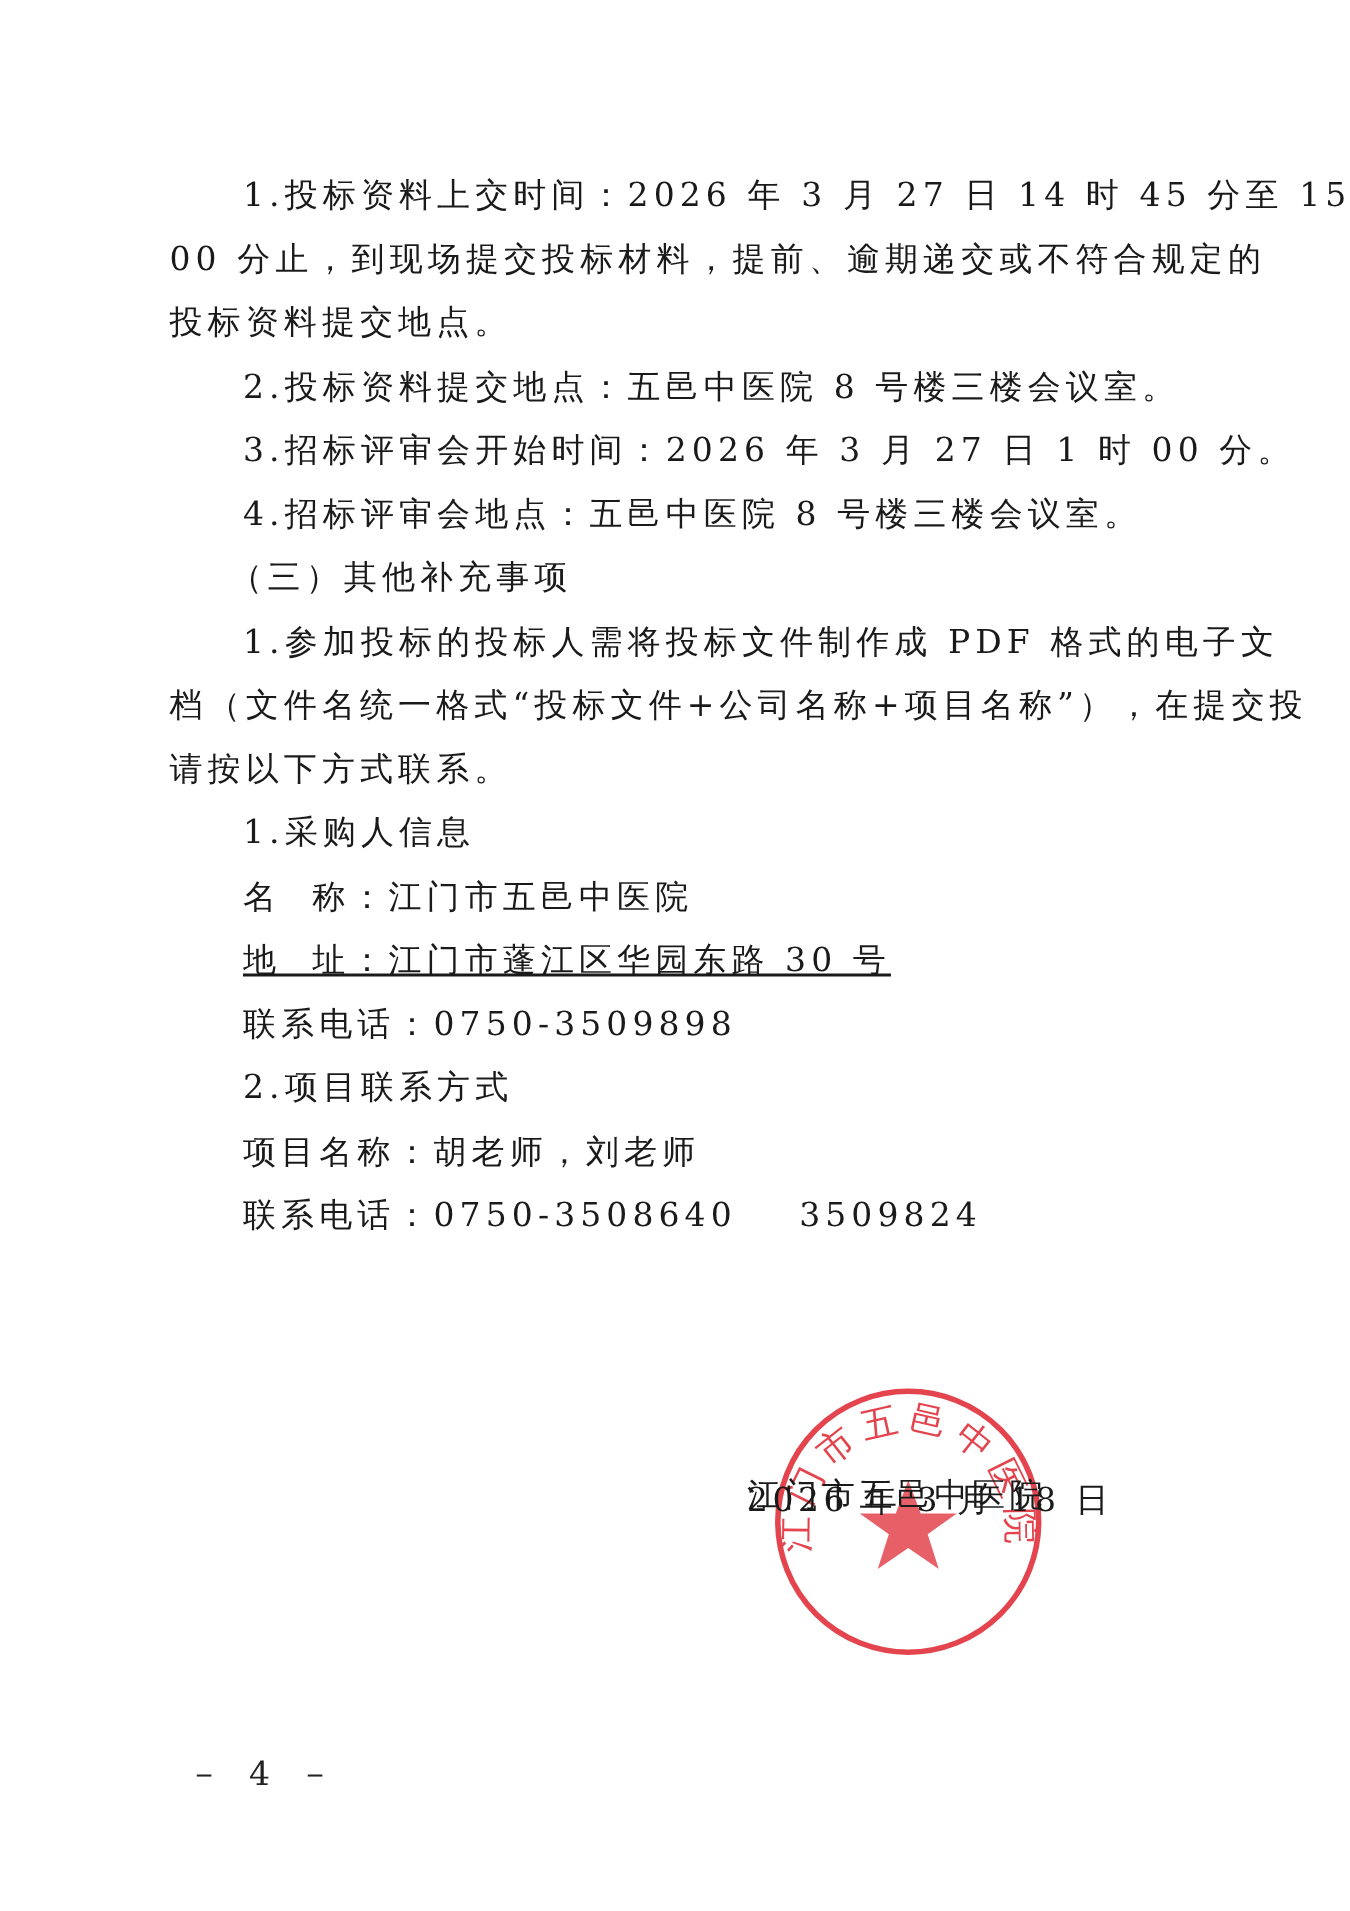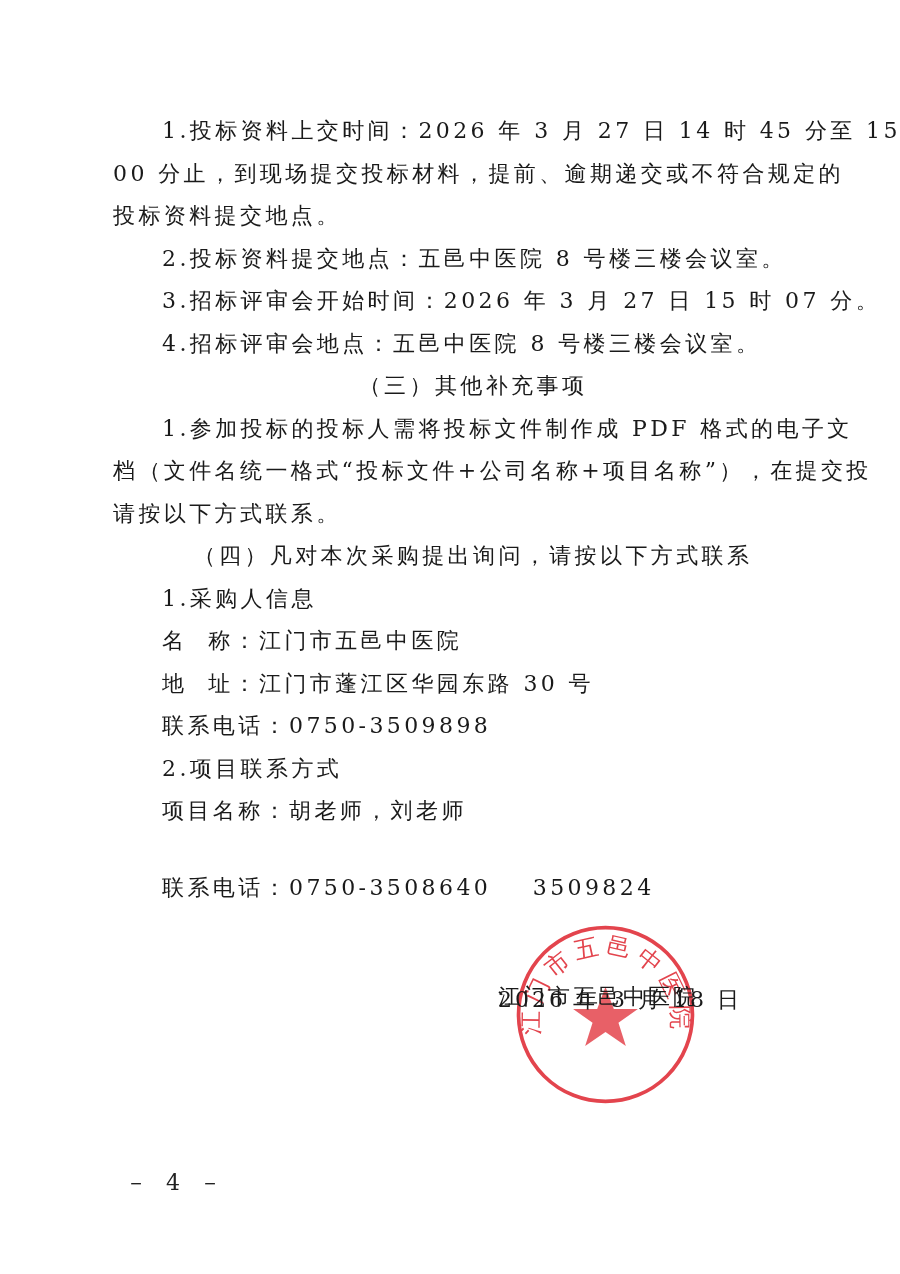--- a/index.html
+++ b/index.html
@@ -7,50 +7,49 @@
       width: 900px; height: 1274px; background: #ffffff; position: relative; overflow: hidden;
       font-family: "DejaVu Serif", "Liberation Serif", serif; color: #1a1a1a;
     }
     .page { position: absolute; left: 0; top: 0; width: 900px; height: 1274px; }
     .body-text { position: absolute; left: 113px; top: 110px; width: 680px; }
     .line {
       font-size: 22px; line-height: 42.5px; height: 42.5px; white-space: nowrap;
       letter-spacing: 3.4px;
     }
     .indent-line { padding-left: 49px; }
-    .heading { padding-left: 40px; text-align: center; }
+    .heading { padding-left: 40px; }
     .sig { position: absolute; left: 498px; font-size: 22px; letter-spacing: 3px; white-space: nowrap; z-index: 2; }
     .sig-org { top: 982px; }
     .sig-date { top: 985px; }
     .stamp { position: absolute; left: 513px; top: 922px; width: 185px; height: 185px; z-index: 1; opacity: 0.9; }
     .page-number { position: absolute; left: 125px; top: 1168px; font-size: 22px; letter-spacing: 6px; color: #222; }
   </style>
 </head>
 <body>
 
 <div class="page">
   <div class="body-text">
     <div class="line indent-line">1.投标资料上交时间：2026 年 3 月 27 日 14 时 45 分至 15 时</div>
     <div class="line">00 分止，到现场提交投标材料，提前、逾期递交或不符合规定的</div>
     <div class="line">投标资料提交地点。</div>
     <div class="line indent-line">2.投标资料提交地点：五邑中医院 8 号楼三楼会议室。</div>
-    <div class="line indent-line">3.招标评审会开始时间：2026 年 3 月 27 日 15 时 07 分。</div>
+    <div class="line indent-line">3.招标评审会开始时间：2026 年 3 月 27 日 1 时 00 分。</div>
     <div class="line indent-line">4.招标评审会地点：五邑中医院 8 号楼三楼会议室。</div>
     <div class="line heading">（三）其他补充事项</div>
     <div class="line indent-line">1.参加投标的投标人需将投标文件制作成 PDF 格式的电子文</div>
     <div class="line">档（文件名统一格式“投标文件+公司名称+项目名称”），在提交投</div>
     <div class="line">请按以下方式联系。</div>
-    <div class="line heading">（四）凡对本次采购提出询问，请按以下方式联系</div>
     <div class="line indent-line">1.采购人信息</div>
     <div class="line indent-line" style="white-space:pre;">名  称：江门市五邑中医院</div>
-    <div class="line indent-line" style="white-space:pre;">地  址：江门市蓬江区华园东路 30 号</div>
+    <div class="line indent-line" style="white-space:pre;text-decoration:underline;">地  址：江门市蓬江区华园东路 30 号</div>
     <div class="line indent-line">联系电话：0750-3509898</div>
     <div class="line indent-line">2.项目联系方式</div>
     <div class="line indent-line">项目名称：胡老师，刘老师</div>
-    <div class="line indent-line" style="white-space:pre;margin-top:34px;">联系电话：0750-3508640    3509824</div>
+    <div class="line indent-line" style="white-space:pre;">联系电话：0750-3508640    3509824</div>
   </div>
 
   <svg class="stamp" viewBox="0 0 200 200" xmlns="http://www.w3.org/2000/svg">
     <defs>
       <path id="seal-arc" d="M 36 140 A 72 72 0 1 1 164 140" fill="none"></path>
     </defs>
     <circle cx="100" cy="100" r="94" fill="none" stroke="#e0303a" stroke-width="4"></circle>
     <text font-family="DejaVu Serif, serif" font-size="26" fill="#e0303a" letter-spacing="6">
       <textPath href="#seal-arc" startOffset="50%" text-anchor="middle">江门市五邑中医院</textPath>
     </text>

